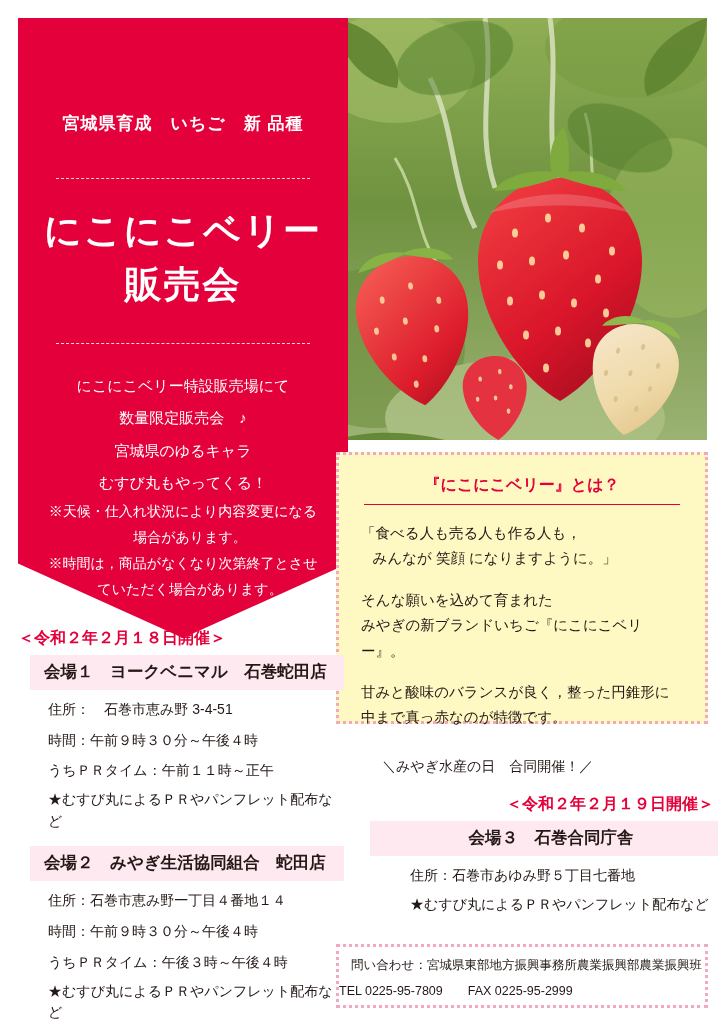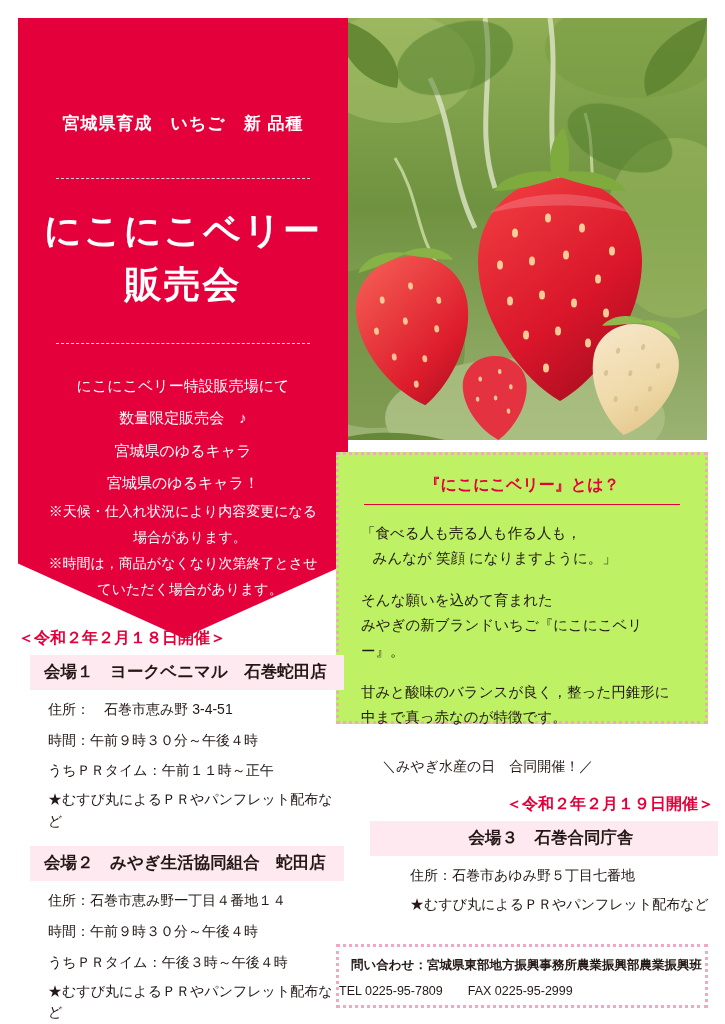--- a/index.html
+++ b/index.html
@@ -90,21 +90,21 @@
   }
 
   
   #about-box {
     position: absolute;
     left: 336px; top: 452px;
     width: 372px;
     height: 272px;
     border: 3px dotted #f2a7c3;
     box-sizing: border-box;
-    background: #bef264;
+    background: #fef9c3;
   }
   #about-title {
     text-align: center;
     font-size: 16px;
     font-weight: bold;
     color: #e4003a;
     margin-top: 20px;
   }
   #about-underline {
     width: 316px;
@@ -178,21 +178,20 @@
     left: 336px; top: 944px;
     width: 372px;
     height: 64px;
     border: 3px dotted #f2a7c3;
     box-sizing: border-box;
     background: #fff;
   }
   #contact-line1 {
     font-size: 12.5px;
     margin: 10px 0 0 12px;
-    font-weight: bold;
   }
   #contact-line2 {
     font-size: 12.5px;
     text-align: left;
     margin: 9px 26px 0 0;
   }
 </style>
 </head>
 <body>
 
@@ -339,21 +338,21 @@
     <div class="dash-rule" id="dash-top"></div>
     <div id="banner-title">
       <div>にこにこベリー</div>
       <div>販売会</div>
     </div>
     <div class="dash-rule" id="dash-bottom"></div>
     <div id="banner-body">
       <div>にこにこベリー特設販売場にて</div>
       <div>数量限定販売会　♪</div>
       <div>宮城県のゆるキャラ</div>
-      <div>宮城県のゆるキャラ！</div>
+      <div>むすび丸もやってくる！</div>
       <span class="note">※天候・仕入れ状況により内容変更になる</span>
       <span class="note note-line2">場合があります。</span>
       <span class="note">※時間は，商品がなくなり次第終了とさせ</span>
       <span class="note note-line2">ていただく場合があります。</span>
     </div>
   </div>
 </div>
 
 <div id="about-box">
   <div id="about-title">『にこにこベリー』とは？</div>

